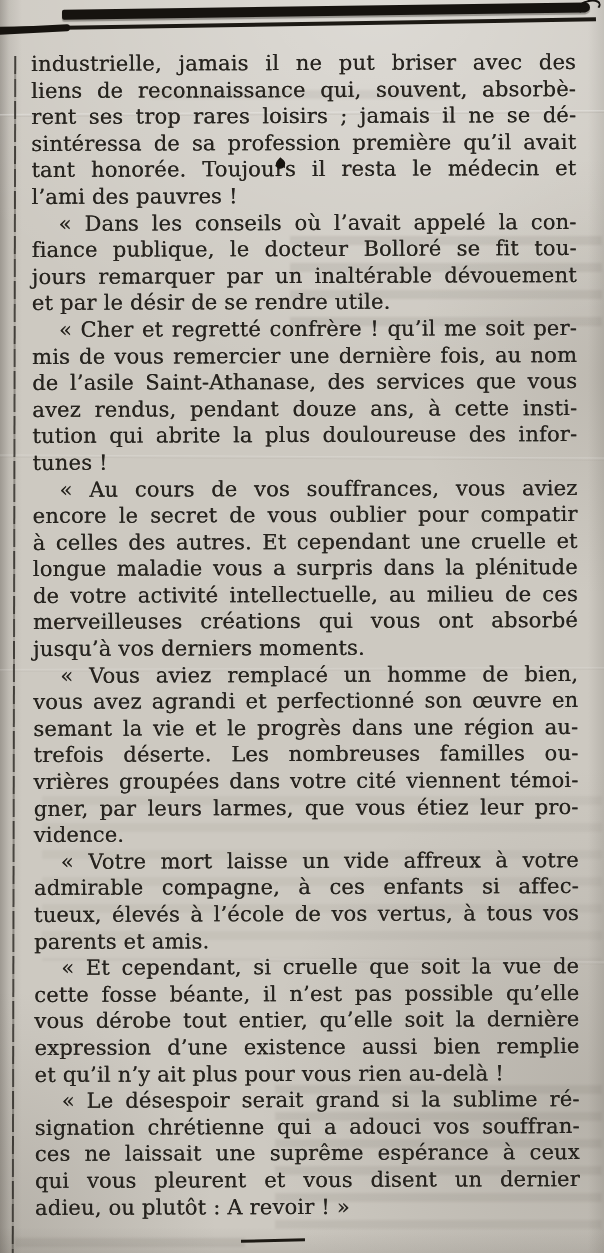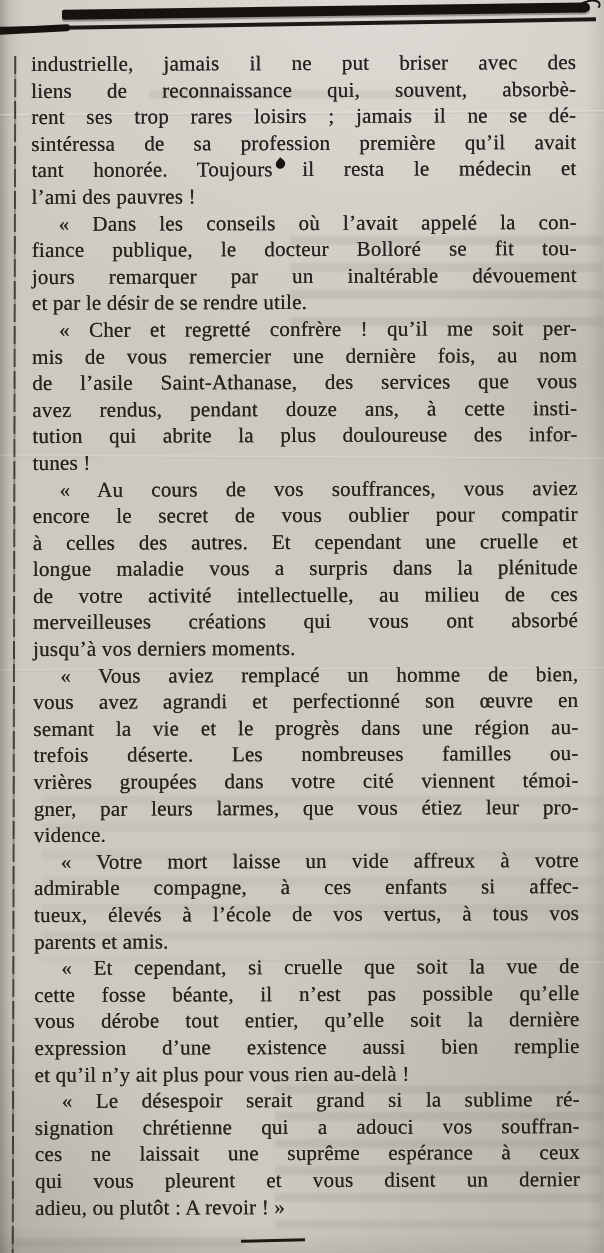--- a/index.html
+++ b/index.html
@@ -12,21 +12,20 @@
     position:relative; width:604px; height:1253px; overflow:hidden;
     background:
       radial-gradient(140% 55% at 62% 0%, rgba(255,255,255,0.32), rgba(255,255,255,0) 55%),
       radial-gradient(95% 45% at 100% 88%, rgba(88,82,73,0.20), rgba(88,82,73,0) 60%),
       radial-gradient(60% 35% at 0% 100%, rgba(88,82,73,0.22), rgba(88,82,73,0) 60%),
       radial-gradient(45% 25% at 100% 30%, rgba(96,90,80,0.14), rgba(96,90,80,0) 70%),
       linear-gradient(90deg, rgba(66,60,53,0.34) 0px, rgba(66,60,53,0.10) 9px, rgba(66,60,53,0) 22px),
       linear-gradient(270deg, rgba(66,60,53,0.14) 0px, rgba(66,60,53,0) 16px),
       linear-gradient(0deg, rgba(70,64,56,0.12) 0px, rgba(70,64,56,0) 26px),
       #cdc9c1;
-    font-family: Liberation Serif, serif;
   }
   .crease {
     position:absolute; left:0; right:0; height:3px; pointer-events:none;
     background:linear-gradient(rgba(255,255,255,0.45), rgba(118,110,99,0.22));
   }
   .crease.c1 { top:112px; transform:rotate(-0.4deg); opacity:0.8; }
   .crease.c2 { top:456px; transform:rotate(0.3deg); opacity:0.5; }
   .crease.c3 { top:668px; transform:rotate(-0.2deg); opacity:0.4; }
   .crease.c4 { top:960px; left:260px; transform:rotate(0.5deg); opacity:0.45; }
 

